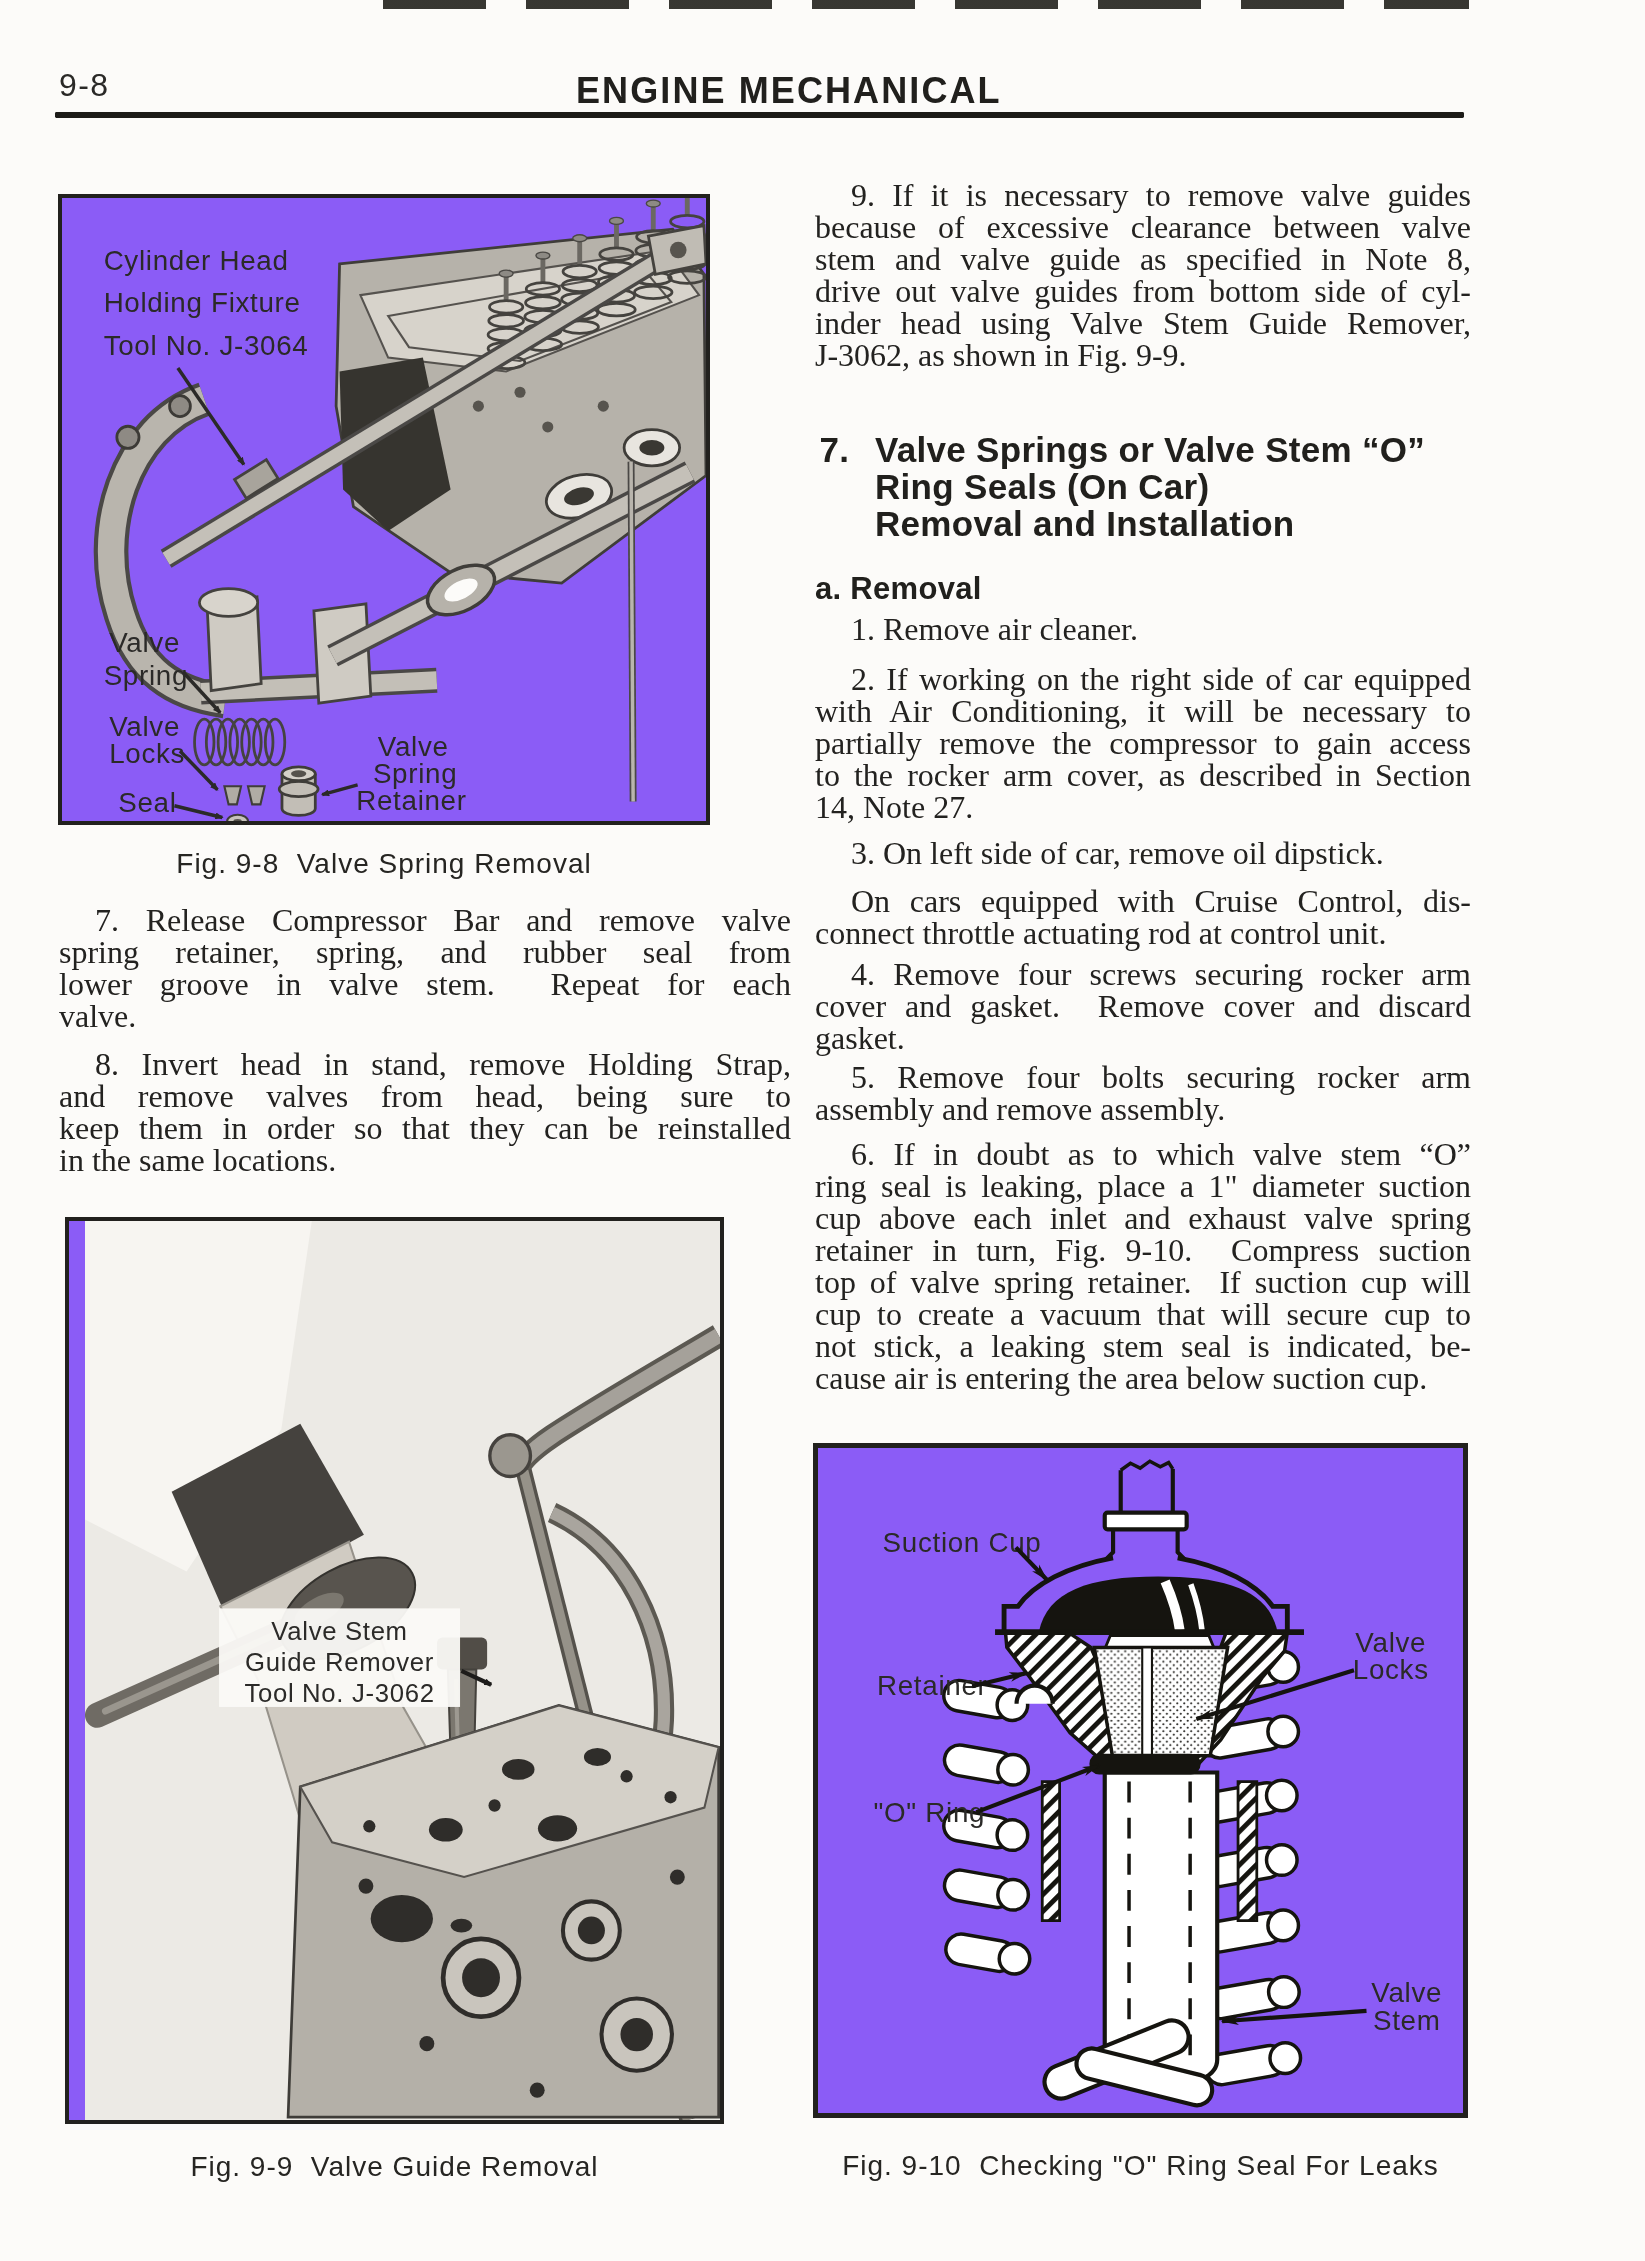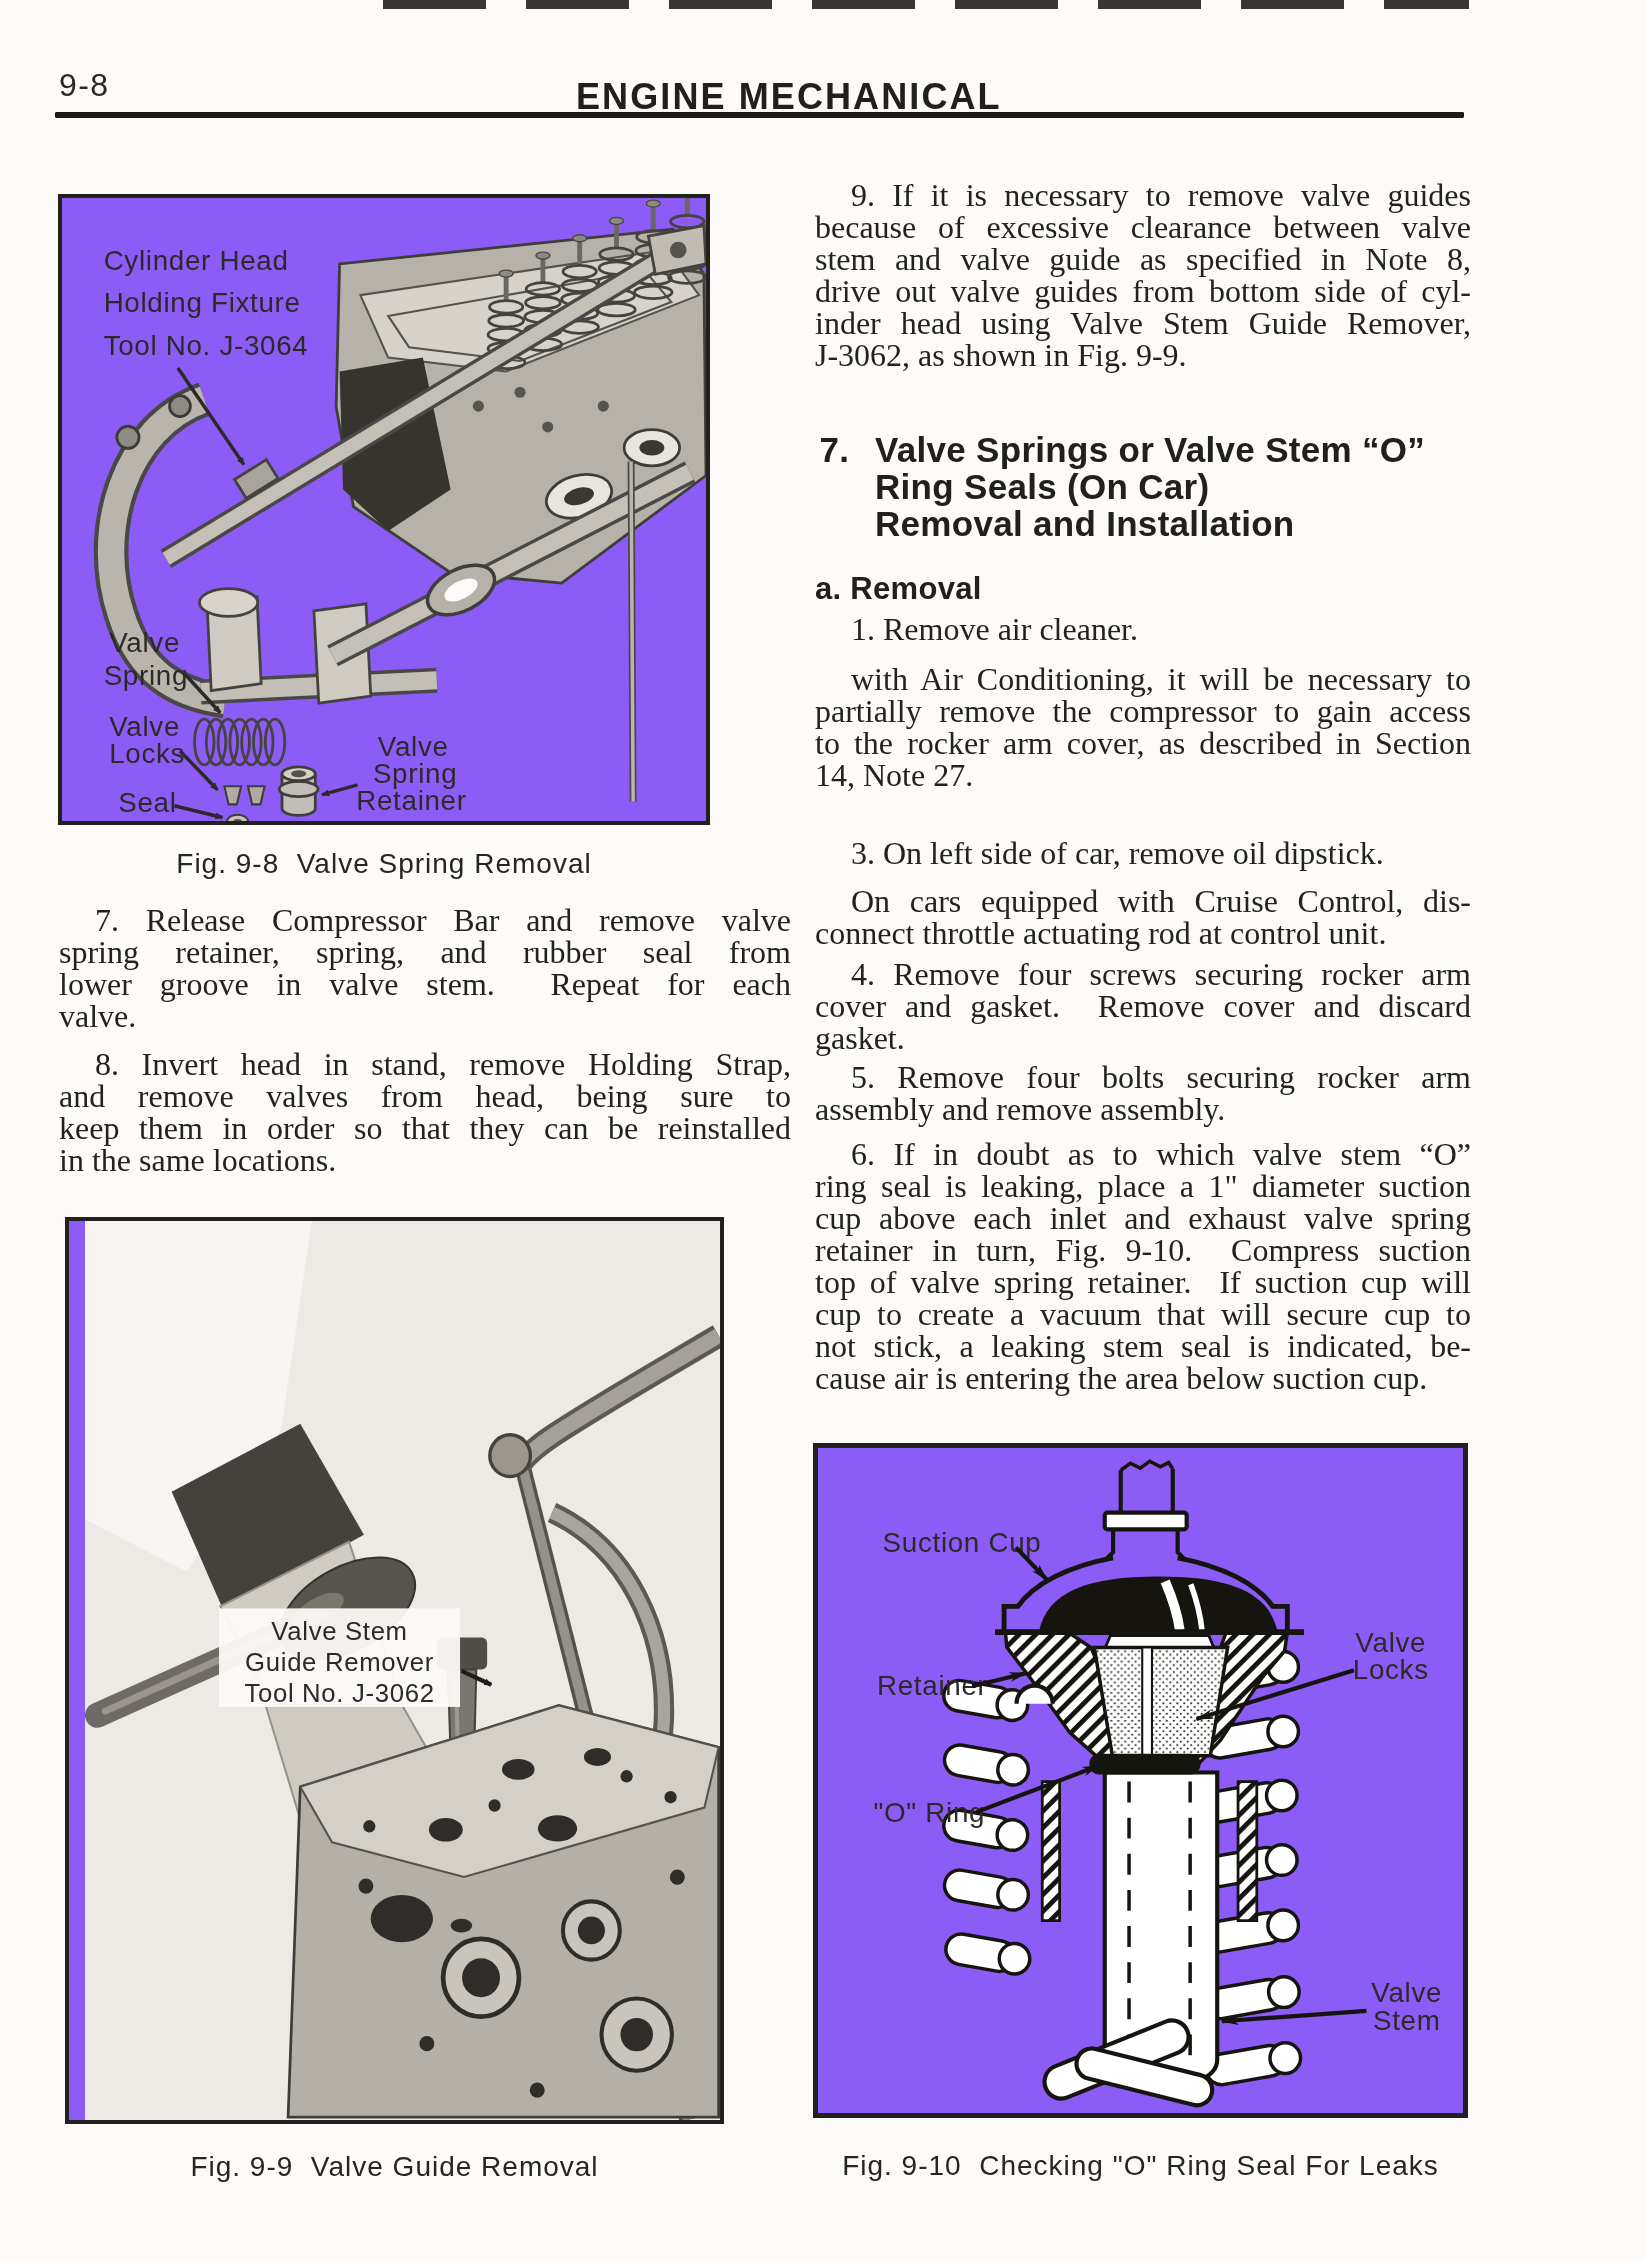--- a/index.html
+++ b/index.html
@@ -15,21 +15,21 @@
     position:absolute;left:383px;top:0;width:1086px;height:9px;
     background:repeating-linear-gradient(90deg,#15140f 0 103px,transparent 103px 143px);
     opacity:.85;
   }
   .page-num{
     position:absolute;left:59px;top:69px;
     font:400 32px/1 "Liberation Sans",sans-serif;
     letter-spacing:1.4px;color:#2a2927;
   }
   .page-title{
-    position:absolute;left:576px;top:79px;width:378px;
+    position:absolute;left:576px;top:73px;width:378px;
     font:700 36px/1 "Liberation Sans",sans-serif;
     letter-spacing:2.1px;color:#21201d;text-align:center;white-space:nowrap;
   }
   .head-rule{
     position:absolute;left:55px;top:112px;width:1409px;height:6.2px;
     background:#1c1b18;border-radius:1.4px;
   }
   .body-par{
     position:absolute;
     font-size:32px;line-height:32px;
@@ -322,20 +322,21 @@
         <div class="ln">Removal and Installation</div>
       </div>
   </div>
 
   <div class="sub-head" style="left:815px;top:573px;">a. Removal</div>
 
   <div class="body-par" style="left:815px;top:613px;width:656px;">
       <div class="ln">1. Remove air cleaner.</div>
     </div>
   <div class="body-par" style="left:815px;top:663px;width:656px;">
+      <div class="ln">2. If working on the right side of car equipped</div>
       <div class="ln">with Air Conditioning, it will be necessary to</div>
       <div class="ln">partially remove the compressor to gain access</div>
       <div class="ln">to the rocker arm cover, as described in Section</div>
       <div class="ln">14, Note 27.</div>
     </div>
   <div class="body-par" style="left:815px;top:837px;width:656px;">
       <div class="ln">3. On left side of car, remove oil dipstick.</div>
     </div>
   <div class="body-par" style="left:815px;top:885px;width:656px;">
       <div class="ln">On cars equipped with Cruise Control, dis-</div>

